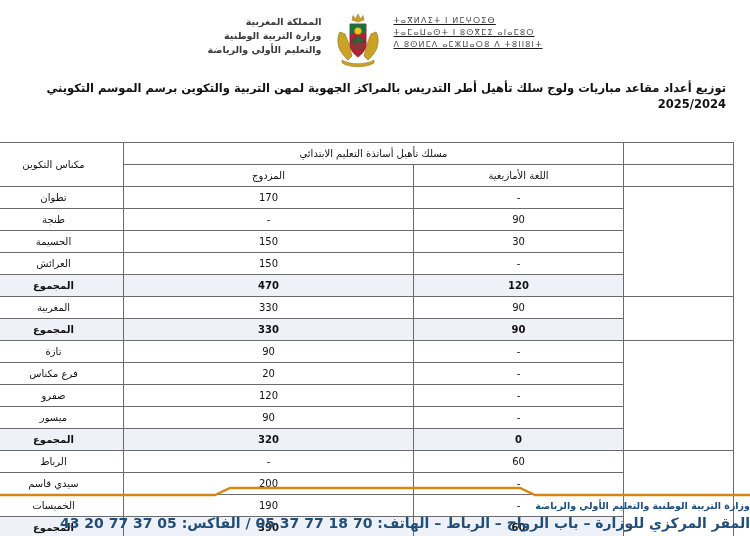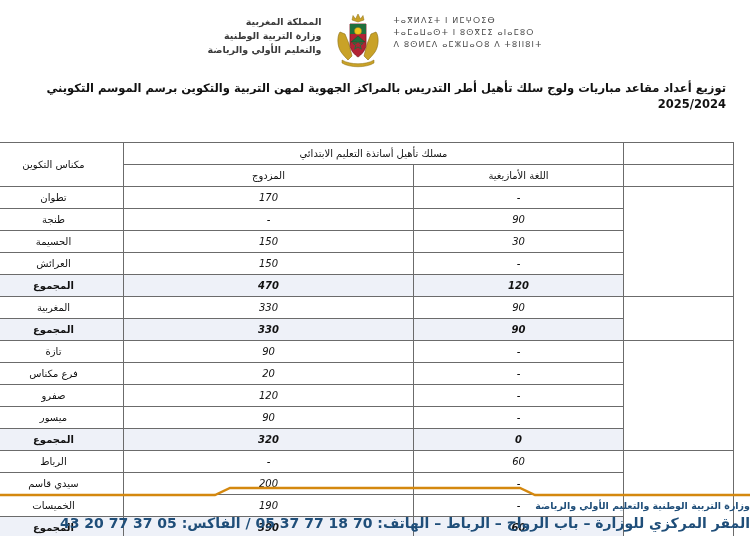--- a/index.html
+++ b/index.html
@@ -24,21 +24,21 @@
     padding-top: 12px;
     gap: 10px;
   }
   .hdr-col {
     display: flex;
     flex-direction: column;
     justify-content: center;
     gap: 3px;
     padding-top: 4px;
   }
-  .hdr-col.tifinagh { align-items: flex-end; }
+  .hdr-col.tifinagh { align-items: flex-end; text-decoration: underline; }
   .hdr-col.arabic   { align-items: flex-start; }
 
   .hdr-line {
     font-size: 8.5px;
     color: #4a4a4a;
     white-space: nowrap;
     letter-spacing: .4px;
   }
   .hdr-line.ar {
     font-size: 9.5px;
@@ -129,21 +129,21 @@
   td.centre {
     background: #f7f8fb;
     font-size: 10px;
     color: #111;
   }
   tr.total td {
     background: #eef1f8;
     font-weight: bold;
   }
   tr.total td.centre { background:#eef1f8; font-weight: bold; text-align: center; }
-  td.num { font-size: 10.5px; font-style: italic; }
+  td.num { font-size: 10.5px; }
   tr.total td.num { font-weight: bold; }
   td.dash { color:#333; }
 
   
   .doc-footer {
     position: absolute;
     left: 0;
     right: 0;
     bottom: 0;
     height: 52px;

